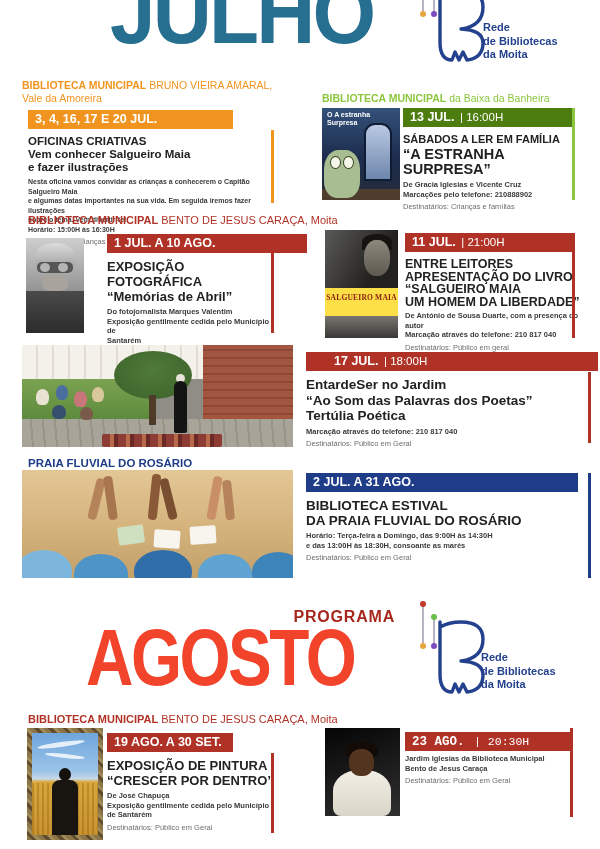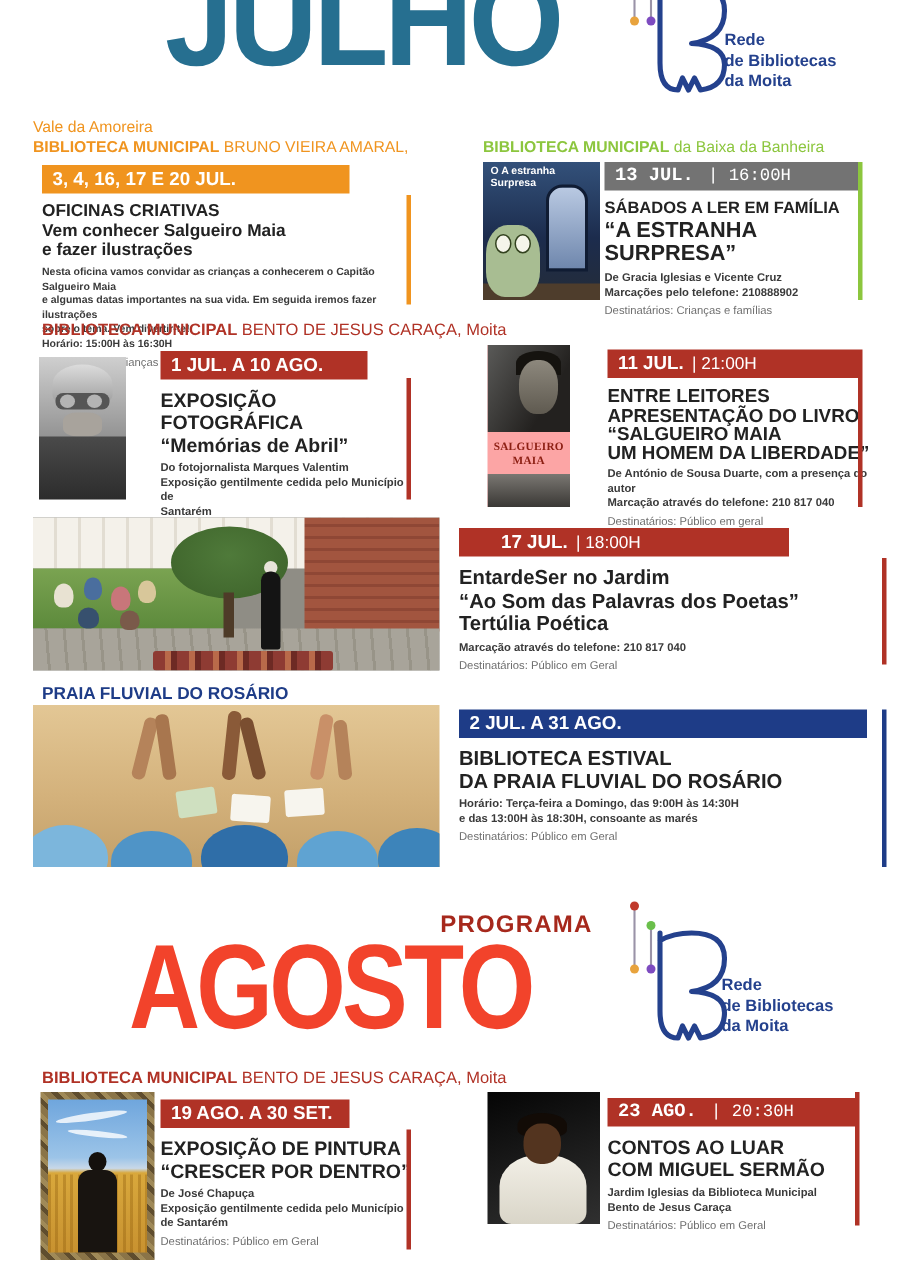--- a/index.html
+++ b/index.html
@@ -24,21 +24,21 @@
   .sec-green{color:#8CC63E;}
   .sec-brick{color:#B03226;}
   .sec-navy{color:#1E3C87;font-weight:bold;font-size:11.5px;text-align:right;}
 
   
   .card{position:absolute;}
   .bar{height:19px;color:#fff;font-weight:bold;font-size:12.5px;line-height:19px;
        padding-left:7px;box-sizing:border-box;white-space:nowrap;}
   .bar .time{font-weight:normal;font-size:11.5px;margin-left:2px;}
   .bg-orange{background:#F0941F;}
-  .bg-green{background:#737373;font-family:Liberation Mono, monospace;}
+  .bg-green{background:#4d7c0f;}
   .bg-brick{background:#B03226;}
   .bg-navy{background:#1E3C87;}
   .title{font-weight:bold;color:#222;white-space:pre-line;margin-top:6px;}
   .t-11{font-size:11.5px;line-height:13px;}
   .t-12{font-size:12.5px;line-height:12.5px;}
   .t-13{font-size:13px;line-height:15px;}
   .t-14{font-size:14.5px;line-height:15px;}
   .title-top{font-weight:bold;color:#222;font-size:11px;line-height:12px;margin-top:6px;}
   .details{font-size:7.5px;font-weight:bold;color:#3a3a3a;line-height:9.5px;margin-top:3px;white-space:pre-line;}
   .audience{font-size:7.5px;color:#6e6e6e;line-height:9px;margin-top:3px;}
@@ -58,21 +58,21 @@
   .te-eye{position:absolute;width:9px;height:11px;background:#f5f5ea;border:1px solid #33421f;border-radius:50%;top:6px;}
   
   .thumb-soldier{left:26px;top:238px;width:58px;height:95px;
     background:linear-gradient(180deg,#cfcfcf,#8f8f8f 60%,#6e6e6e);}
   .ts-helmet{position:absolute;top:5px;left:9px;width:40px;height:26px;background:linear-gradient(#dcdcdc,#9f9f9f);border-radius:50% 50% 22% 22%;}
   .ts-goggles{position:absolute;top:24px;left:11px;width:36px;height:11px;background:#555;border-radius:5px;}
   .ts-lens{position:absolute;top:1px;width:10px;height:9px;background:#b4b4b4;border-radius:50%;}
   .ts-face{position:absolute;top:37px;left:16px;width:26px;height:16px;background:#a8a39c;border-radius:35%;}
   .ts-body{position:absolute;bottom:0;left:0;width:100%;height:42px;background:linear-gradient(#4a4a4a,#2c2c2c);}
   
-  .thumb-salgueiro{left:325px;top:230px;width:55px;height:108px;background:#fca5a5;}
+  .thumb-salgueiro{left:325px;top:230px;width:73px;height:108px;background:#fde047;}
   .tsa-photo{position:absolute;top:0;left:0;right:0;height:58px;background:linear-gradient(120deg,#5a5a58 0%,#23211f 70%);}
   .tsa-hair{position:absolute;top:4px;right:6px;width:30px;height:16px;background:#15130f;border-radius:50% 50% 0 0;}
   .tsa-face{position:absolute;top:10px;right:8px;width:26px;height:36px;background:linear-gradient(#8d887d,#5f5a50);border-radius:45%;}
   .tsa-title{position:absolute;top:63px;left:0;width:100%;text-align:center;color:#8d2014;
     font-size:7.5px;font-weight:bold;font-family:"Liberation Serif",serif;letter-spacing:0.2px;}
   .tsa-street{position:absolute;bottom:0;left:0;right:0;height:22px;background:linear-gradient(#7a7772,#3a3835);}
   
   .thumb-garden{left:22px;top:345px;width:271px;height:102px;background:#8f8d85;}
   .tg-canopy{position:absolute;top:0;left:0;right:0;height:34px;background:repeating-linear-gradient(90deg,#f4f1ea 0 14px,#e2ddd2 14px 16px);}
   .tg-wall{position:absolute;top:0;right:0;width:90px;height:76px;background:repeating-linear-gradient(0deg,#a2553f 0 6px,#8f4735 6px 8px);}
@@ -124,22 +124,22 @@
     <circle cx="19" cy="17" r="3" fill="#6abf4b"></circle>
     <circle cx="8" cy="46" r="3" fill="#e8a33d"></circle>
     <circle cx="19" cy="46" r="3" fill="#7d4bc0"></circle>
     <path d="M25 22 L25 74 Q25 92 37 92 L40 84 L44 92 L48 84 L52 92 Q68 90 68 75 Q68 62 46 61 Q68 58 68 39 Q68 22 46 22 Q34 22 25 27" fill="none" stroke="#24418D" stroke-width="3.4" stroke-linejoin="round" stroke-linecap="round"></path>
   </svg>
   <div class="logo-text" style="left:483px;top:21px;">Rede
 de Bibliotecas
 da Moita</div>
 
   <div class="sec sec-orange" style="left:22px;top:79px;">
+    <div><span class="b">BIBLIOTECA MUNICIPAL</span><span> BRUNO VIEIRA AMARAL,</span></div>
     <div>Vale da Amoreira</div>
-    <div><span class="b">BIBLIOTECA MUNICIPAL</span><span> BRUNO VIEIRA AMARAL,</span></div>
   </div>
   <div class="sec sec-green" style="left:322px;top:92px;">
     <span class="b">BIBLIOTECA MUNICIPAL</span><span> da Baixa da Banheira</span>
   </div>
 
   <div class="card" style="left:28px;top:110px;width:246px;">
     <div class="bar bg-orange" style="width:205px;">
       <span>3, 4, 16, 17 E 20 JUL.</span>
       <span class="time"></span>
     </div>
@@ -187,21 +187,21 @@
     <div class="ts-helmet"></div>
     <div class="ts-goggles">
       <div class="ts-lens" style="left:3px;"></div>
       <div class="ts-lens" style="left:21px;"></div>
     </div>
     <div class="ts-face"></div>
     <div class="ts-body"></div>
   </div>
 
   <div class="card" style="left:107px;top:234px;width:172px;">
-    <div class="bar bg-brick" style="width:138px;">
+    <div class="bar bg-brick" style="width:200px;">
       <span>1 JUL. A 10 AGO.</span>
       <span class="time"></span>
     </div>
     <div class="title t-13">EXPOSIÇÃO FOTOGRÁFICA
 “Memórias de Abril”</div>
     <div class="details">Do fotojornalista Marques Valentim
 Exposição gentilmente cedida pelo Município de
 Santarém</div>
     <div class="audience">Destinatários: Público em Geral</div>
   </div>
@@ -243,21 +243,21 @@
     <div class="tg-p" style="left:34px;top:40px;width:12px;height:15px;background:#4a6e9e;"></div>
     <div class="tg-p" style="left:52px;top:46px;width:13px;height:16px;background:#c8767a;"></div>
     <div class="tg-p" style="left:70px;top:42px;width:12px;height:15px;background:#d8c79a;"></div>
     <div class="tg-p" style="left:30px;top:60px;width:14px;height:14px;background:#37506e;"></div>
     <div class="tg-p" style="left:58px;top:62px;width:13px;height:13px;background:#7a5a4a;"></div>
     <div class="tg-hair"></div>
     <div class="tg-artist"></div>
   </div>
 
   <div class="card" style="left:306px;top:352px;width:280px;">
-    <div class="bar bg-brick" style="width:220px;padding-left:28px;">
+    <div class="bar bg-brick" style="width:292px;padding-left:28px;">
       <span>17 JUL.</span>
       <span class="time">| 18:00H</span>
     </div>
     <div class="title" style="font-size:13.5px;line-height:15.5px;">EntardeSer no Jardim
 “Ao Som das Palavras dos Poetas”
 Tertúlia Poética</div>
     <div class="details">Marcação através do telefone: 210 817 040</div>
     <div class="audience">Destinatários: Público em Geral</div>
   </div>
   <div class="vline" style="left:588px;top:372px;height:71px;background:#B03226;"></div>
@@ -343,21 +343,19 @@
     <div class="tm-shirt"></div>
     <div class="tm-hair"></div>
     <div class="tm-head"></div>
   </div>
 
   <div class="card" style="left:405px;top:732px;width:170px;">
     <div class="bar bg-brick" style="width:165px;font-family:Liberation Mono, monospace;">
       <span>23 AGO.</span>
       <span class="time">| 20:30H</span>
     </div>
-    <div class="title t-13">CONTOS AO LUAR
-COM MIGUEL SERMÃO</div>
     <div class="details">Jardim Iglesias da Biblioteca Municipal
 Bento de Jesus Caraça</div>
     <div class="audience">Destinatários: Público em Geral</div>
   </div>
   <div class="vline" style="left:570px;top:728px;height:89px;background:#B03226;"></div>
 
 </div>
 
 </body></html>

